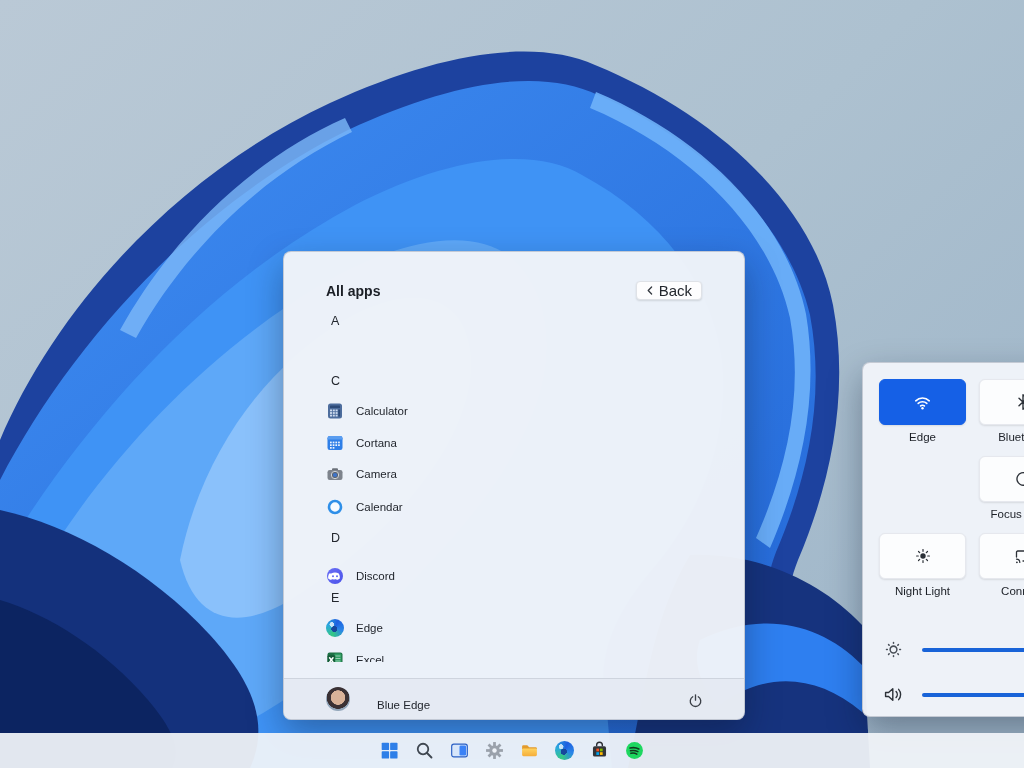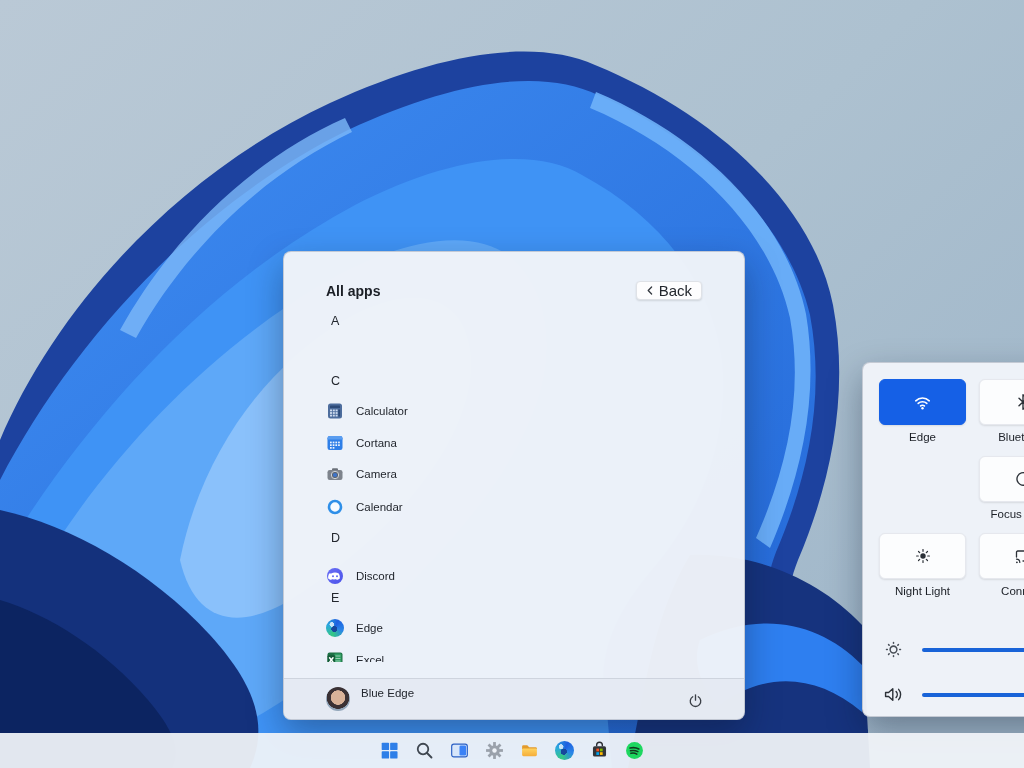--- a/index.html
+++ b/index.html
@@ -42,21 +42,21 @@
       radial-gradient(circle at 46% 56%, #17479c 0 20%, rgba(0,0,0,0) 22%),
       conic-gradient(from 200deg, #35c982, #2aa9dd, #1d5fe0, #2a86e8, #35c982);
   }
   .sm-footer{
     position:absolute;left:0;bottom:0;width:100%;height:40px;
     background:rgba(228,233,241,0.8);
     border-top:1px solid rgba(100,110,125,0.18);
     border-radius:0 0 8px 8px;
     display:flex;align-items:center;
   }
-  .user-chip{display:flex;align-items:flex-start;margin-left:42px;gap:11px;}
+  .user-chip{display:flex;align-items:flex-end;margin-left:42px;gap:27px;}
   .avatar{
     width:24px;height:24px;border-radius:50%;
     background:
       radial-gradient(circle at 50% 44%, #d8b298 0 7px, #3a3134 7.5px 11px, #92a6ba 11.5px);
   }
   .user-name{font-size:11.5px;color:#23272e;}
   .power-btn{position:absolute;right:38px;top:10px;width:22px;height:22px;
     display:flex;align-items:center;justify-content:center;border-radius:4px;}
   
   #quick-settings{left:862px;top:362px;width:300px;height:353px;}

